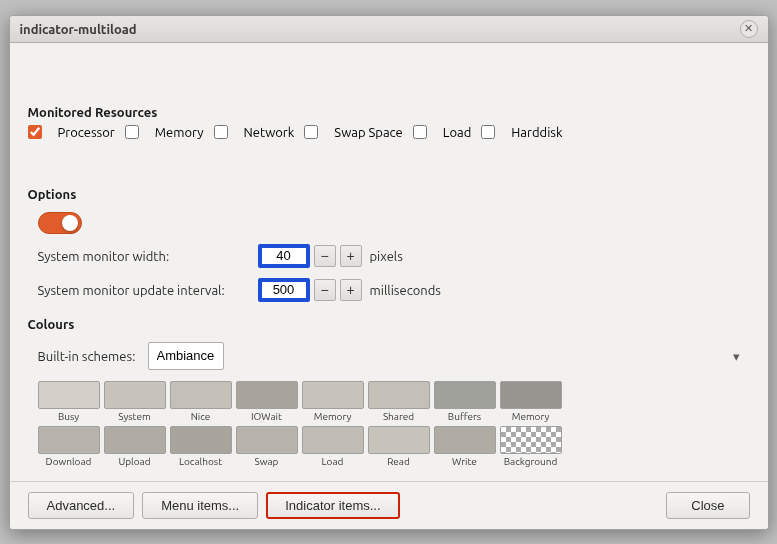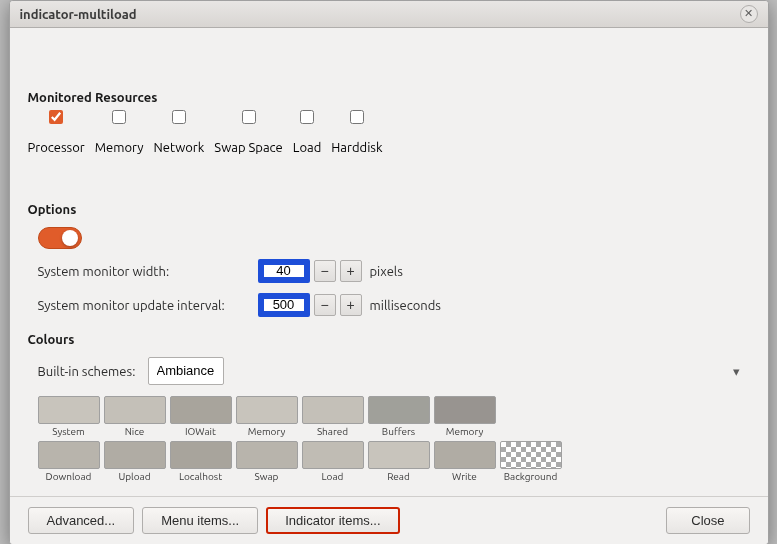--- a/index.html
+++ b/index.html
@@ -64,24 +64,22 @@
     }
     .checkboxes-row {
       display: flex;
       align-items: center;
       gap: 10px;
       flex-wrap: wrap;
       margin-bottom: 14px;
     }
     .checkbox-item {
       display: flex;
-      align-items: center;
       gap: 16px;
       font-size: 13px;
-      flex-direction: column;
     }
     .checkbox-item input[type="checkbox"] {
       width: 14px;
       height: 14px;
     }
     .checkbox-item input[type="checkbox"]:checked {
       accent-color: #e05c2a;
     }
     .options-section { margin-bottom: 10px; }
     .options-row {
@@ -115,21 +113,21 @@
       box-shadow: 0 1px 3px rgba(0,0,0,0.3);
     }
     .spinner-group {
       display: flex;
       align-items: center;
       gap: 4px;
     }
     .spinner-input {
       width: 52px;
       height: 24px;
-      border: 6px solid #1d4ed8;
+      border: 4px solid #1d4ed8;
       background: white;
       text-align: center;
       font-size: 13px;
       border-radius: 2px;
     }
     .spinner-btn {
       width: 22px;
       height: 22px;
       border: 1px solid #b0aeac;
       background: linear-gradient(to bottom, #f0eeec, #e0dedc);
@@ -330,20 +328,24 @@
           <option>Custom</option>
         </select>
       </div>
     </div>
 
     <div class="palette-row">
       <div class="palette-grid">
 
         <div class="palette-row-items" id="palette-row1">
             <div class="color-swatch">
+              <div class="color-box" style="background-color: rgb(212, 207, 200);"></div>
+              <div class="color-label">Busy</div>
+            </div>
+            <div class="color-swatch">
               <div class="color-box" style="background-color: rgb(200, 196, 188);"></div>
               <div class="color-label">System</div>
             </div>
             <div class="color-swatch">
               <div class="color-box" style="background-color: rgb(196, 192, 184);"></div>
               <div class="color-label">Nice</div>
             </div>
             <div class="color-swatch">
               <div class="color-box" style="background-color: rgb(168, 164, 156);"></div>
               <div class="color-label">IOWait</div>

